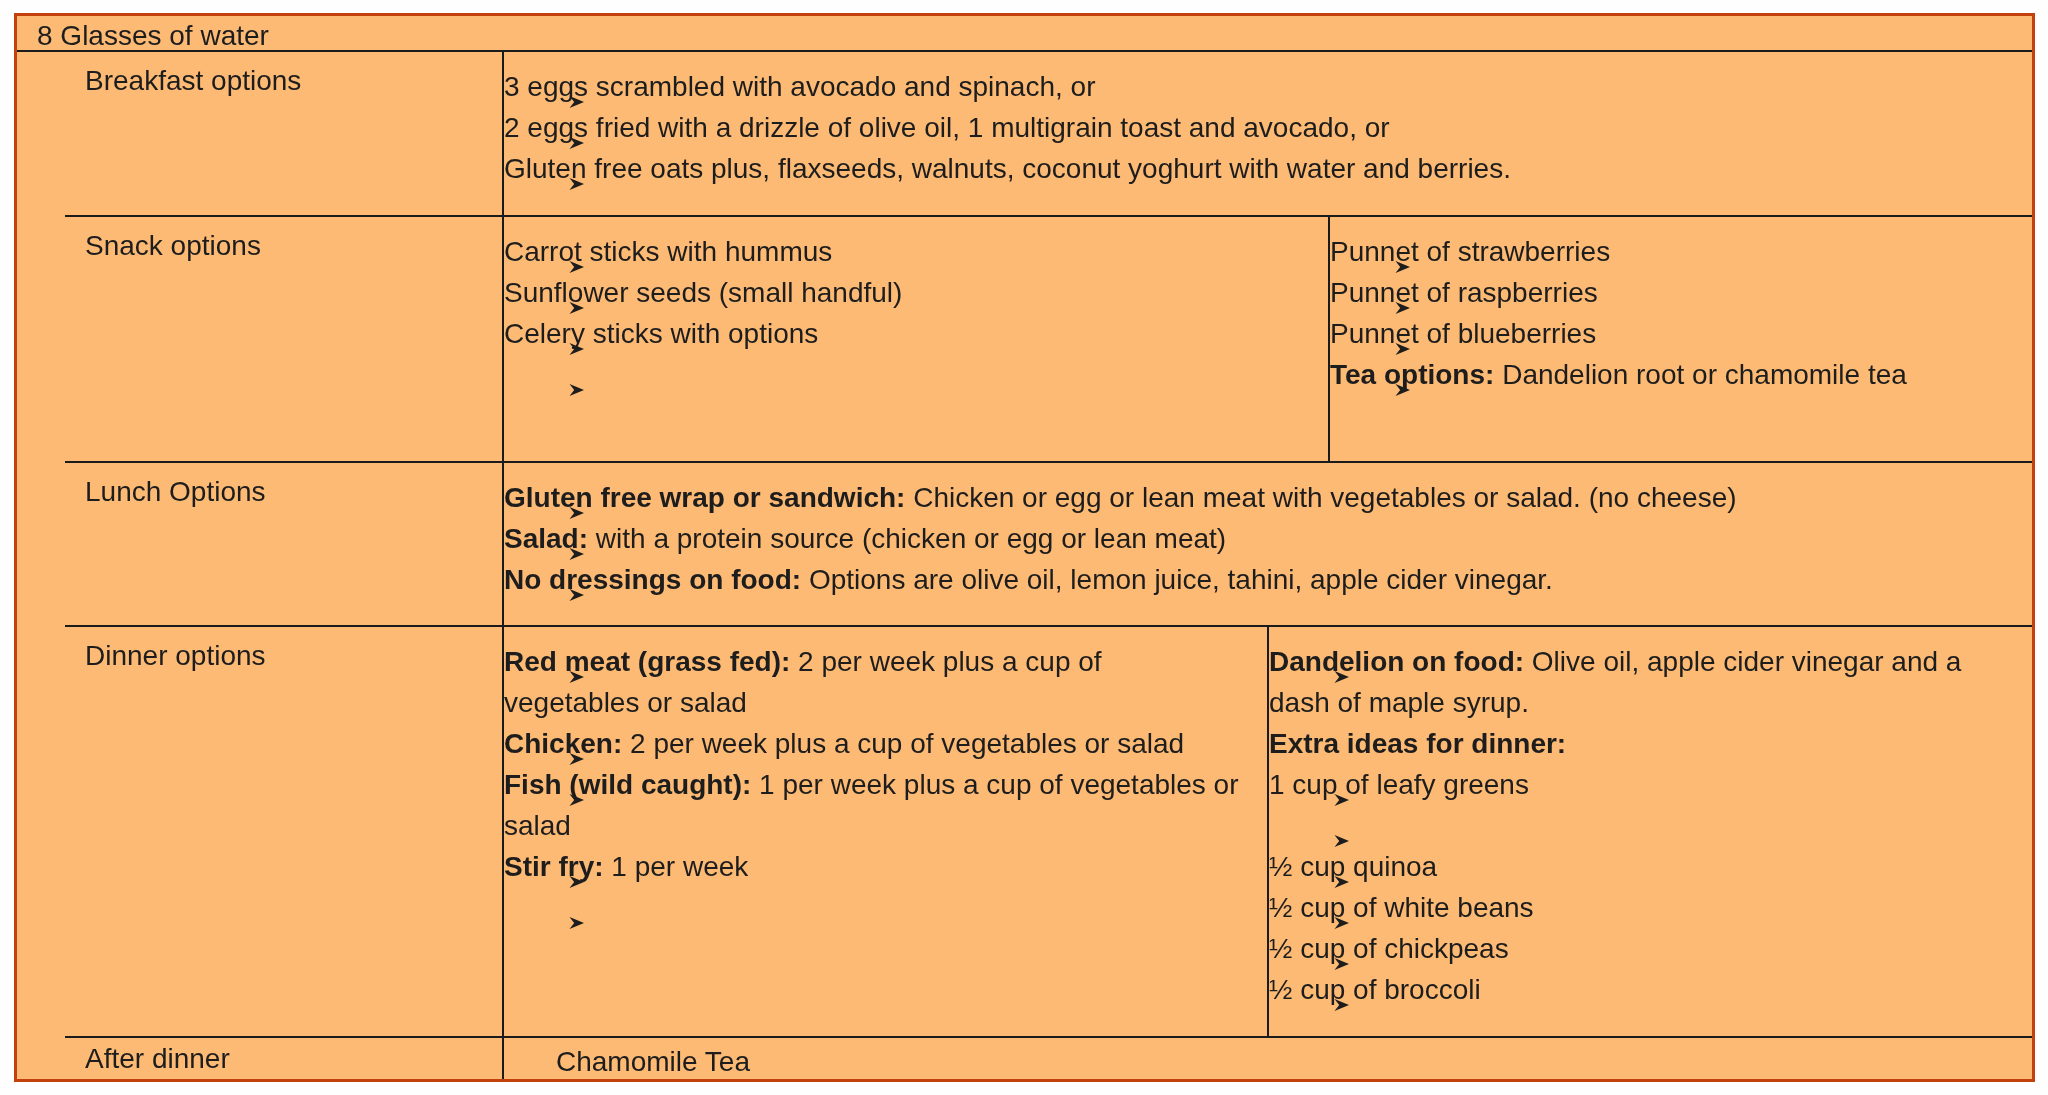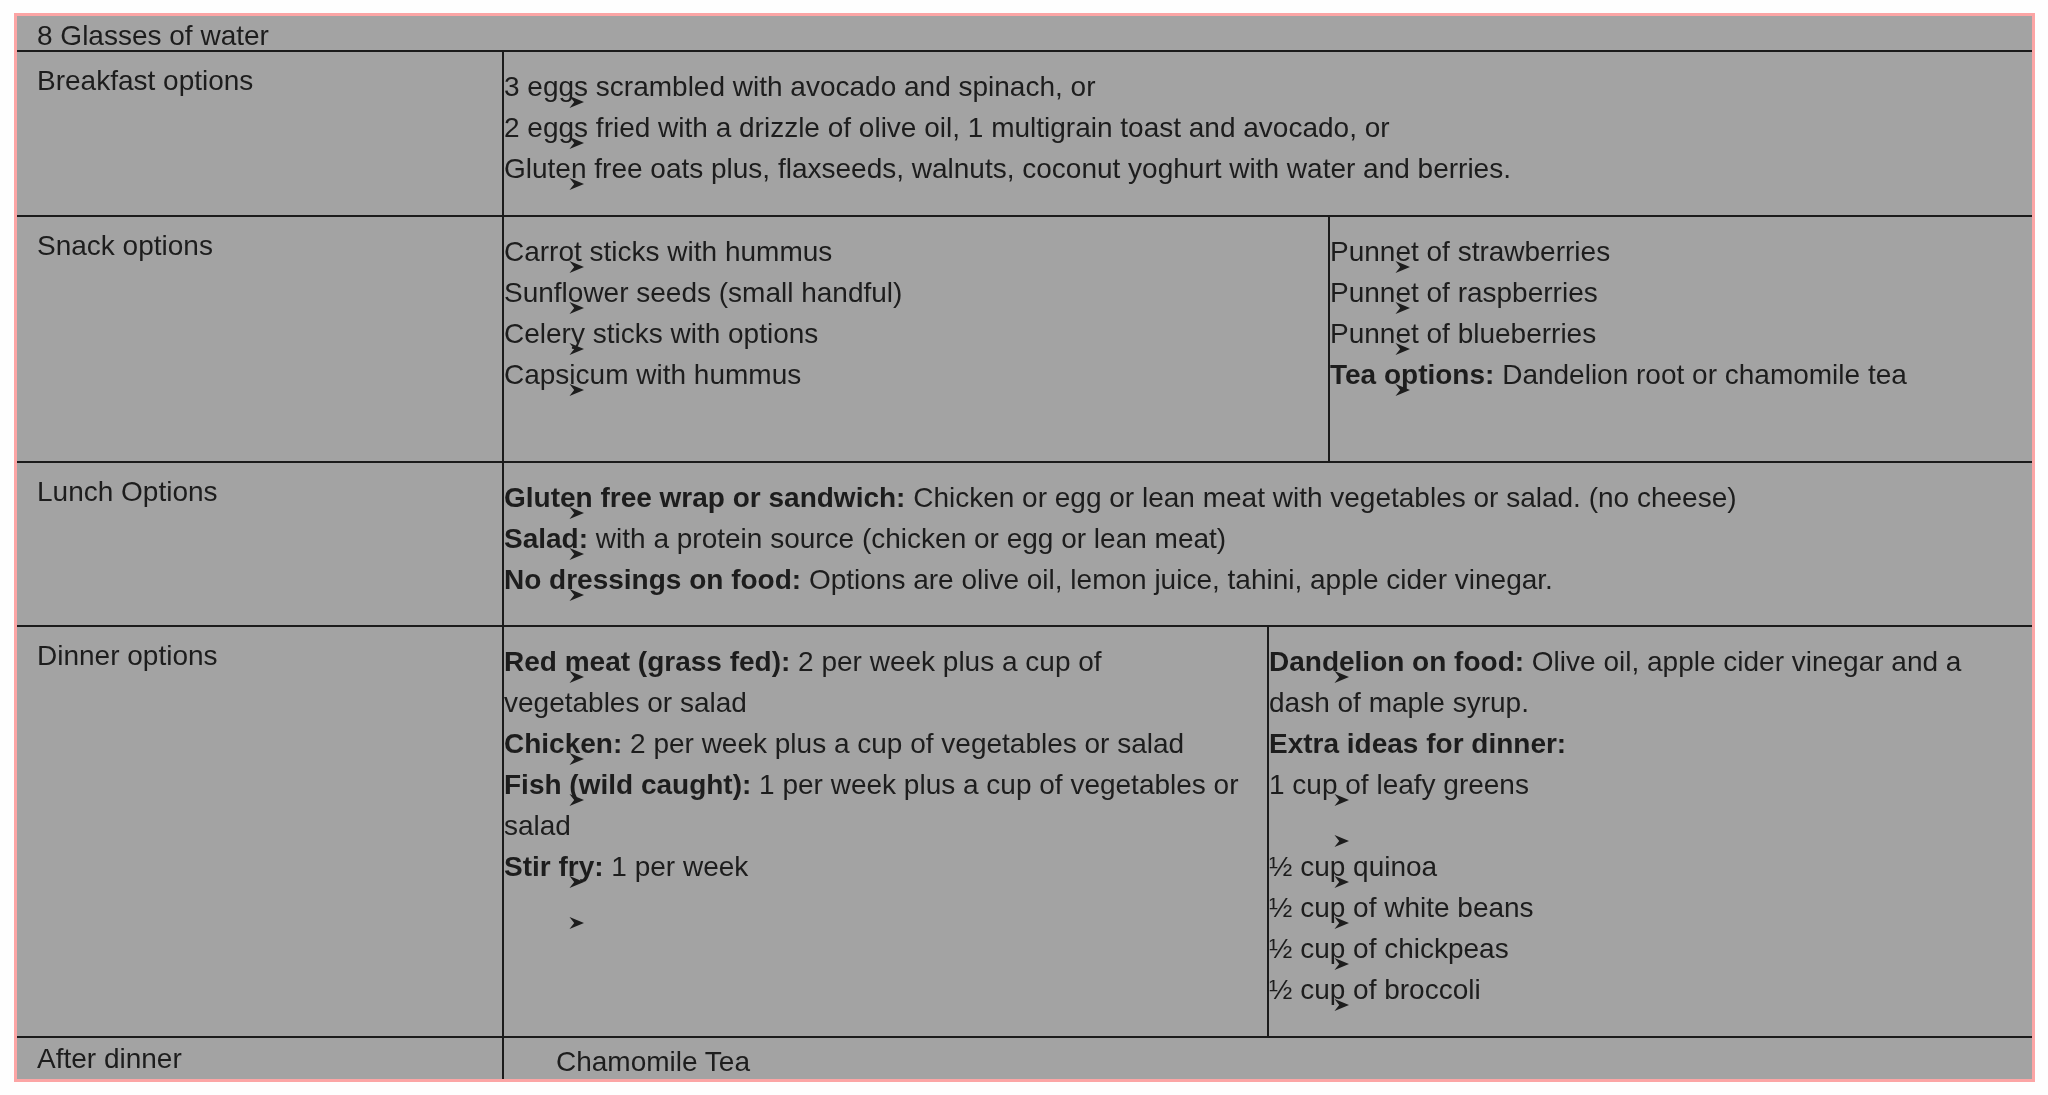--- a/index.html
+++ b/index.html
@@ -1,38 +1,38 @@
 <!DOCTYPE html>
 <html><head>
 <meta charset="utf-8">
 <style>
   * { box-sizing: border-box; margin: 0; padding: 0; }
   html,body { width: 2048px; height: 1095px; background:#ffffff; overflow:hidden;
     font-family: "Liberation Sans", "DejaVu Sans", sans-serif; color:#1d1d1d; }
   .page { position:relative; width:2048px; height:1095px; background:#fefefe; }
   .meal-table {
     position:absolute; left:14px; top:13px; width:2021px; height:1069px;
-    border:3px solid #fca5a5; background:#a3a3a3;
+    border:3px solid #c2410c; background:#fdba74;
     display:grid;
     grid-template-columns:487px 765px 61px 1fr;
     grid-template-rows:36px 165px 246px 164px 411px 1fr;
     font-size:28px;
   }
   .cell { overflow:hidden; }
   .br { border-right:2px solid #1b1b1b; }
   .bb { border-bottom:2px solid #1b1b1b; }
   .span-all { grid-column:1 / -1; }
   .span-2end { grid-column:2 / -1; }
   .span-23 { grid-column:2 / 4; }
   .span-3end { grid-column:3 / -1; }
   .col4 { grid-column:4 / 5; }
   .col2 { grid-column:2 / 3; }
 
   .title-cell { padding:3px 10px 0 20px; line-height:33px; }
-  .label-cell { padding:12px 8px 0 20px; line-height:34px; }
+  .label-cell { padding:12px 8px 0 20px; line-height:34px;margin-left:48px; }
   .plain-cell { padding:7px 8px 4px 52px; line-height:34px; }
 
   ul.blist { list-style:none; margin:14px 0 0 0; padding:0 20px 0 0; }
   ul.blist li { position:relative; line-height:41px; min-height:41px; }
   .tight ul.blist { padding-right:45px; }
   .medium ul.blist { padding-right:28px; }
   .arw { position:absolute; left:64px; top:13px; width:17px; height:14px; display:block; }
   .bld { font-weight:bold; }
 </style>
 </head>
@@ -79,21 +79,21 @@
                 <use href="#arrowhead"></use>
               </svg></span><span class="bld"></span><span>Carrot sticks with hummus</span></li>
         <li><span class="arw"><svg width="17" height="14">
                 <use href="#arrowhead"></use>
               </svg></span><span class="bld"></span><span>Sunflower seeds (small handful)</span></li>
         <li><span class="arw"><svg width="17" height="14">
                 <use href="#arrowhead"></use>
               </svg></span><span class="bld"></span><span>Celery sticks with options</span></li>
         <li><span class="arw"><svg width="17" height="14">
                 <use href="#arrowhead"></use>
-              </svg></span><span class="bld"></span><span>Capsicum with hummus</span></li>
+              </svg></span><span class="bld"></span></li>
       </ul>
     </div>
     <div class="cell col4 bb tight">
       <ul class="blist">
         <li><span class="arw"><svg width="17" height="14">
                 <use href="#arrowhead"></use>
               </svg></span><span class="bld"></span><span>Punnet of strawberries</span></li>
         <li><span class="arw"><svg width="17" height="14">
                 <use href="#arrowhead"></use>
               </svg></span><span class="bld"></span><span>Punnet of raspberries</span></li>

